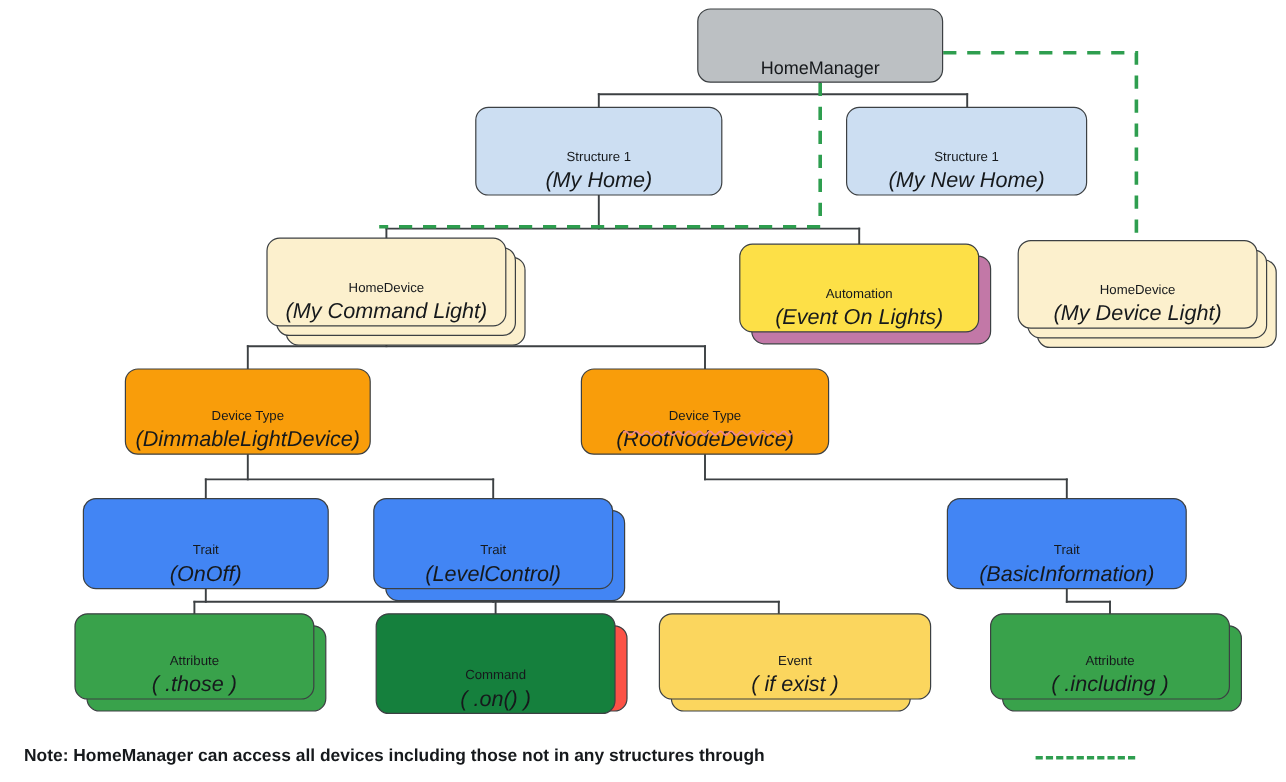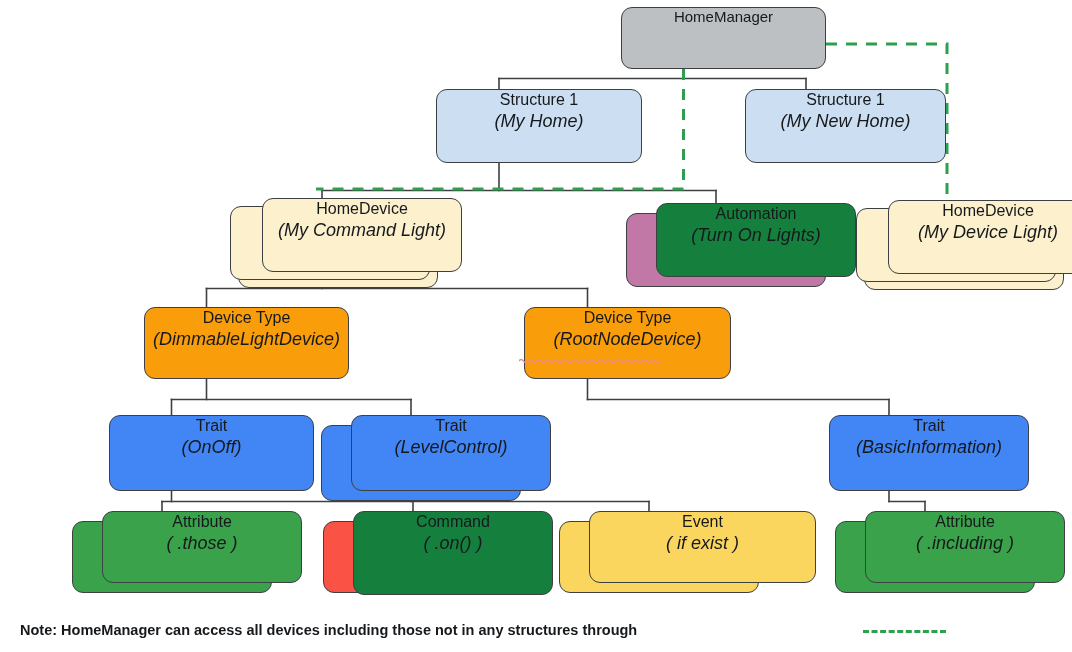--- a/index.html
+++ b/index.html
@@ -27,29 +27,28 @@
     pointer-events: none;
   }
   .node {
     position: absolute;
     box-sizing: border-box;
     border: 1.6px solid #3c4043;
     border-radius: 11px;
     display: flex;
     flex-direction: column;
     align-items: center;
-    justify-content: flex-start;
+    justify-content: flex-end;
     text-align: center;
     color: #16191c;
     line-height: 1.26;
     z-index: 5;
-    margin-left: 40px;
   }
   .node .l1 {
-    font-size: 16px;
+    font-size: 11px;
     font-style: normal;
     white-space: nowrap;
   }
   .node .l2 {
     font-size: 18px;
     font-style: italic;
     white-space: nowrap;
   }
   .node.single-line .l1 { font-size: 15px; }
 
@@ -150,23 +149,23 @@
   </div>
 
   <div class="stack-shadow" style="left:238px; top:214px; width:200px; height:74px; background:#fcf0cd; z-index:2;"></div>
   <div class="stack-shadow" style="left:230px; top:206px; width:200px; height:74px; background:#fcf0cd; z-index:3;"></div>
   <div class="node" style="left:222px; top:198px; width:200px; height:74px; background:#fcf0cd;">
     <div class="l1">HomeDevice</div>
     <div class="l2">(My Command Light)</div>
   </div>
 
   <div class="stack-shadow" style="left:626px; top:213px; width:200px; height:74px; background:#c278a7; z-index:3;"></div>
-  <div class="node" style="left:616px; top:203px; width:200px; height:74px; background:#15803d;">
+  <div class="node" style="left:616px; top:203px; width:200px; height:74px; background:#fde047;">
     <div class="l1">Automation</div>
-    <div class="l2">(Turn On Lights)</div>
+    <div class="l2">(Event On Lights)</div>
   </div>
 
   <div class="stack-shadow" style="left:864px; top:216px; width:200px; height:74px; background:#fcf0cd; z-index:2;"></div>
   <div class="stack-shadow" style="left:856px; top:208px; width:200px; height:74px; background:#fcf0cd; z-index:3;"></div>
   <div class="node" style="left:848px; top:200px; width:200px; height:74px; background:#fcf0cd;">
     <div class="l1">HomeDevice</div>
     <div class="l2">(My Device Light)</div>
   </div>
 
   <div class="node" style="left:104px; top:307px; width:205px; height:72px; background:#f99d0a;">

